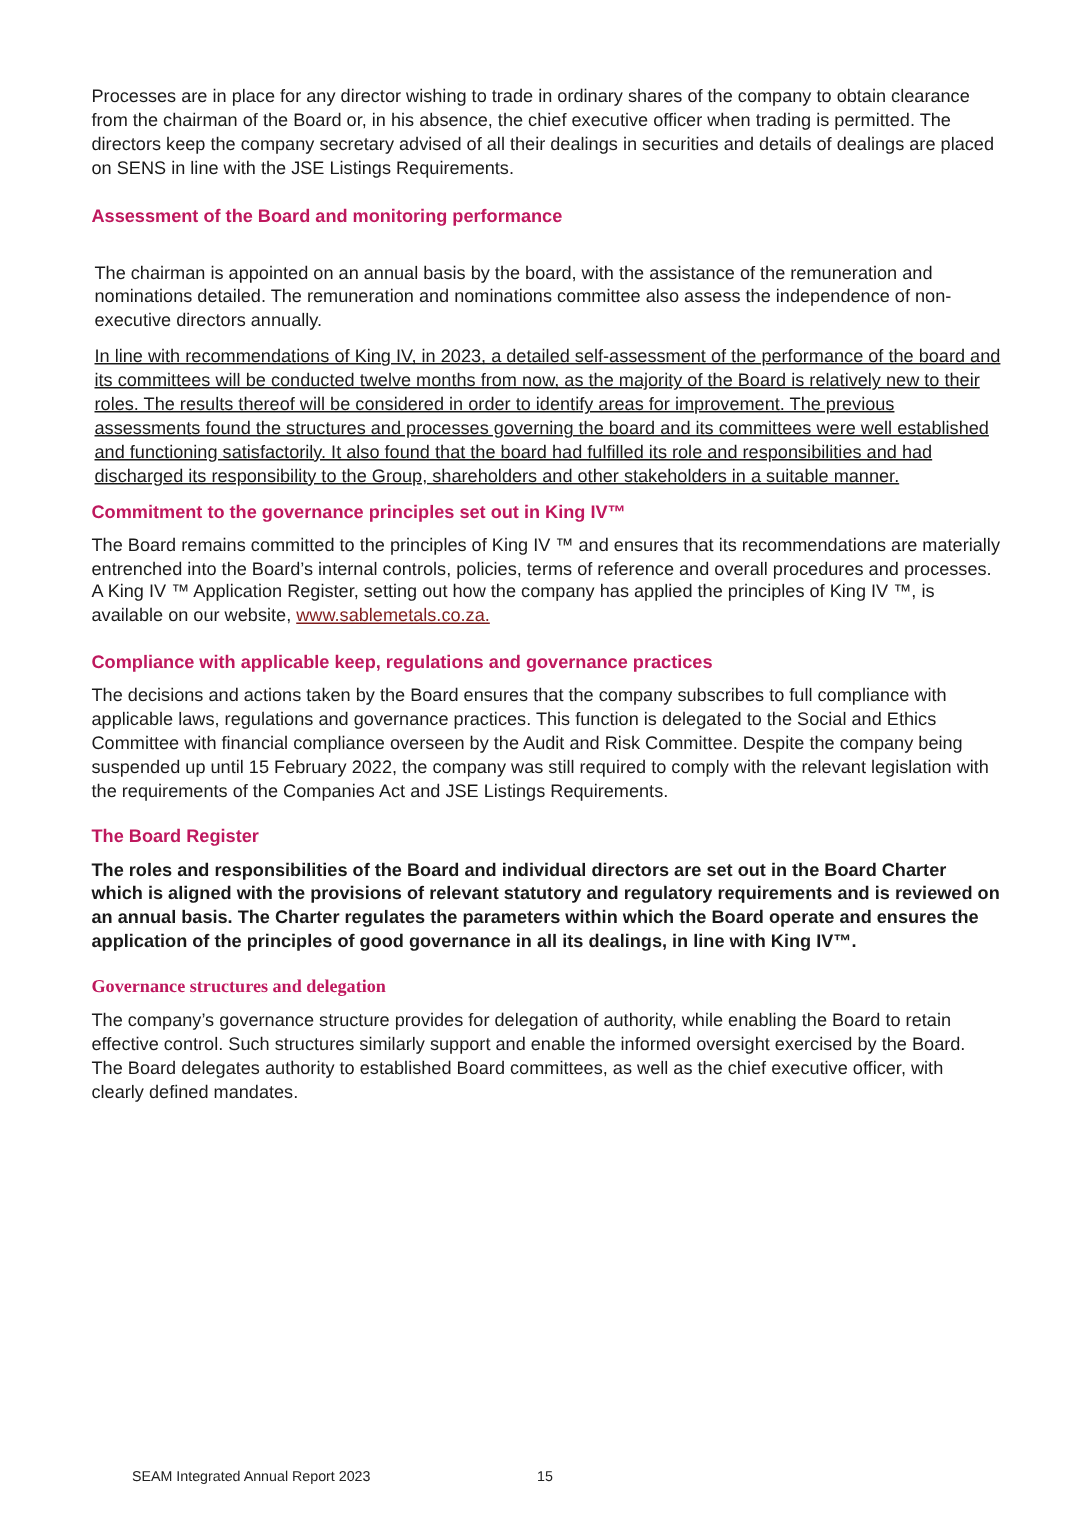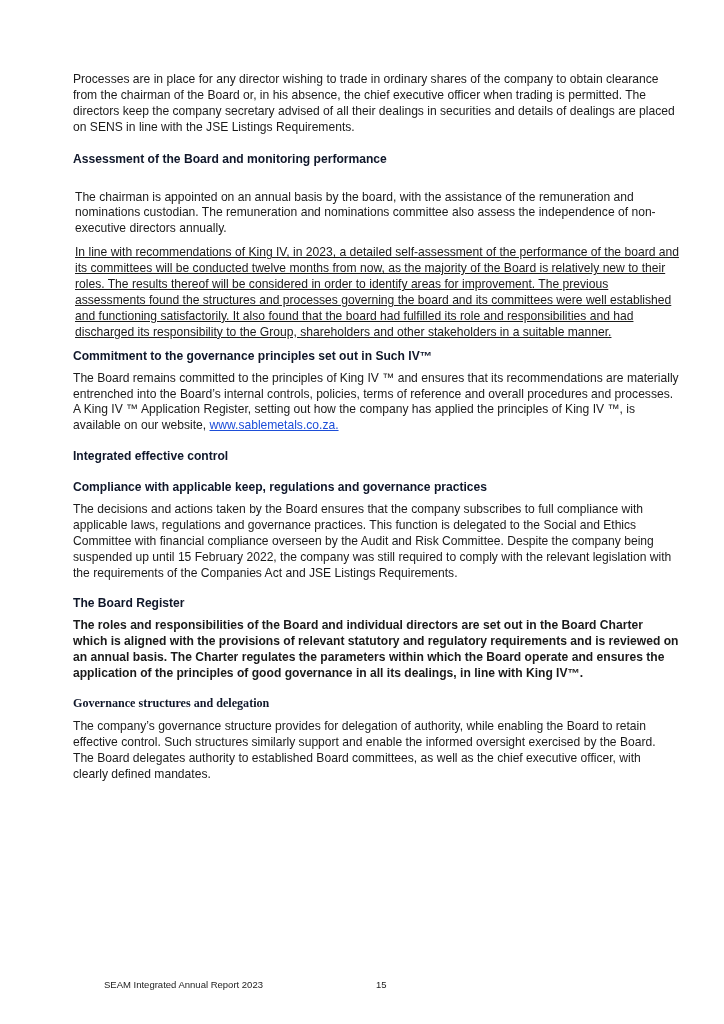--- a/index.html
+++ b/index.html
@@ -1,54 +1,53 @@
 <!DOCTYPE html>
 <html><head>
   <meta charset="utf-8">
   <style>
     html, body { margin: 0; padding: 0; background: #ffffff; }
     body {
       width: 724px; height: 1024px; position: relative; overflow: hidden;
       font-family: "Liberation Sans", sans-serif; color: #1a1a1a;
     }
-    .page { position: absolute; left: 61px; top: 72px; width: 606px; margin-left: 12px; }
+    .page { position: absolute; left: 61px; top: 57px; width: 606px; }
     p { margin: 0; font-size: 12.1px; line-height: 15.9px; }
-    h2 { margin: 0; font-size: 12.1px; line-height: 15.9px; font-weight: bold; color: #0f172a; }
+    h2 { margin: 0; font-size: 12.1px; line-height: 15.9px; font-weight: bold; color: #be185d; }
     .p0 { }
     .h-assess { margin-top: 16px; }
     .p-chair { margin-top: 22px; padding-left: 2px; }
     .p-king { margin-top: 8px; padding-left: 2px; text-decoration: underline; }
     .h-commit { margin-top: 8px; }
     .p-commit { margin-top: 6px; }
     .h-integrated { margin-top: 15px; }
     .p-integrated { margin-top: 7px; }
     .h-compliance { margin-top: 15px; }
     .p-compliance { margin-top: 6px; }
     .h-charter { margin-top: 14px; }
     .p-charter { margin-top: 7px; font-weight: bold; }
     .h-gov { margin-top: 14px; font-family: Liberation Serif, serif; }
     .p-gov { margin-top: 7px; }
-    a.link { color: #1d4ed8; text-decoration: underline; }
-    .footer { position: absolute; top: 979px; left: 104px; font-size: 9.5px; color: #222; }
-    .page-num { position: absolute; top: 979px; left: 376px; font-size: 9.5px; color: #222; text-align: right; }
+    a.link { color: #7f1d1d; text-decoration: underline; }
+    .footer { position: absolute; top: 979px; left: 88px; font-size: 9.5px; color: #222; }
+    .page-num { position: absolute; top: 979px; left: 358px; font-size: 9.5px; color: #222; text-align: right; }
   </style>
 </head>
 <body>
 
 <div class="page">
   <p class="p0">Processes are in place for any director wishing to trade in ordinary shares of the company to obtain clearance from the chairman of the Board or, in his absence, the chief executive officer when trading is permitted. The directors keep the company secretary advised of all their dealings in securities and details of dealings are placed on SENS in line with the JSE Listings Requirements.</p>
 
   <h2 class="h-assess">Assessment of the Board and monitoring performance</h2>
-  <p class="p-chair">The chairman is appointed on an annual basis by the board, with the assistance of the remuneration and nominations custodian. The remuneration and nominations committee also assess the independence of non-executive directors annually.</p>
+  <p class="p-chair">The chairman is appointed on an annual basis by the board, with the assistance of the remuneration and nominations detailed. The remuneration and nominations committee also assess the independence of non-executive directors annually.</p>
   <p class="p-king">In line with recommendations of King IV, in 2023, a detailed self-assessment of the performance of the board and its committees will be conducted twelve months from now, as the majority of the Board is relatively new to their roles. The results thereof will be considered in order to identify areas for improvement. The previous assessments found the structures and processes governing the board and its committees were well established and functioning satisfactorily. It also found that the board had fulfilled its role and responsibilities and had discharged its responsibility to the Group, shareholders and other stakeholders in a suitable manner.</p>
 
-  <h2 class="h-commit">Commitment to the governance principles set out in Such IV™</h2>
+  <h2 class="h-commit">Commitment to the governance principles set out in King IV™</h2>
   <p class="p-commit"><span>The Board remains committed to the principles of King IV ™ and ensures that its recommendations are materially entrenched into the Board’s internal controls, policies, terms of reference and overall procedures and processes. A King IV ™ Application Register, setting out how the company has applied the principles of King IV ™, is available on our website, </span><a class="link" href="#">www.sablemetals.co.za.</a></p>
 
-  <h2 class="h-integrated">Integrated effective control</h2>
 
   <h2 class="h-compliance">Compliance with applicable keep, regulations and governance practices</h2>
   <p class="p-compliance">The decisions and actions taken by the Board ensures that the company subscribes to full compliance with applicable laws, regulations and governance practices. This function is delegated to the Social and Ethics Committee with financial compliance overseen by the Audit and Risk Committee. Despite the company being suspended up until 15 February 2022, the company was still required to comply with the relevant legislation with the requirements of the Companies Act and JSE Listings Requirements.</p>
 
   <h2 class="h-charter">The Board Register</h2>
   <p class="p-charter">The roles and responsibilities of the Board and individual directors are set out in the Board Charter which is aligned with the provisions of relevant statutory and regulatory requirements and is reviewed on an annual basis. The Charter regulates the parameters within which the Board operate and ensures the application of the principles of good governance in all its dealings, in line with King IV™.</p>
 
   <h2 class="h-gov">Governance structures and delegation</h2>
   <p class="p-gov">The company’s governance structure provides for delegation of authority, while enabling the Board to retain effective control. Such structures similarly support and enable the informed oversight exercised by the Board. The Board delegates authority to established Board committees, as well as the chief executive officer, with clearly defined mandates.</p>
 </div>

